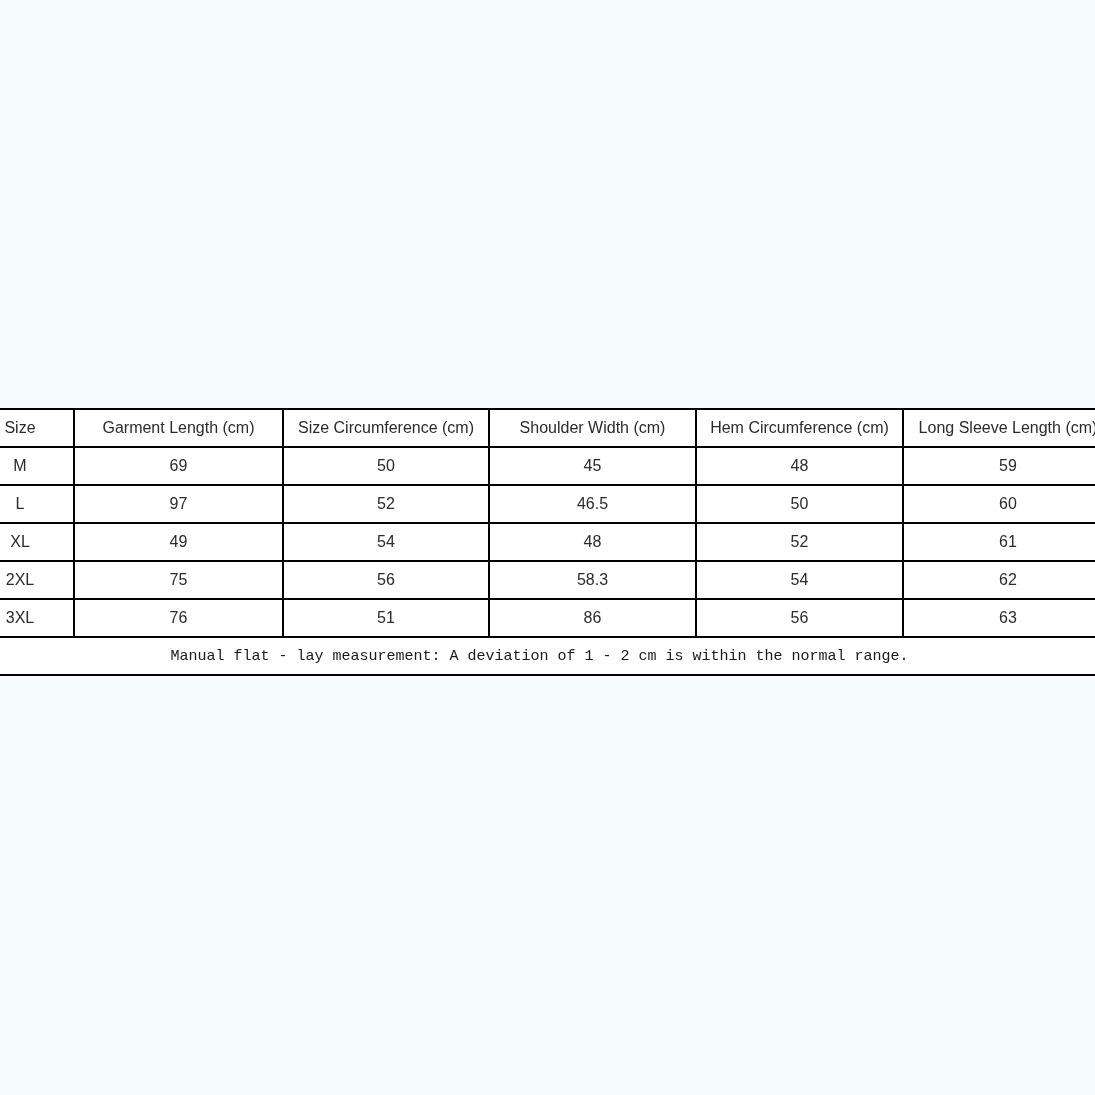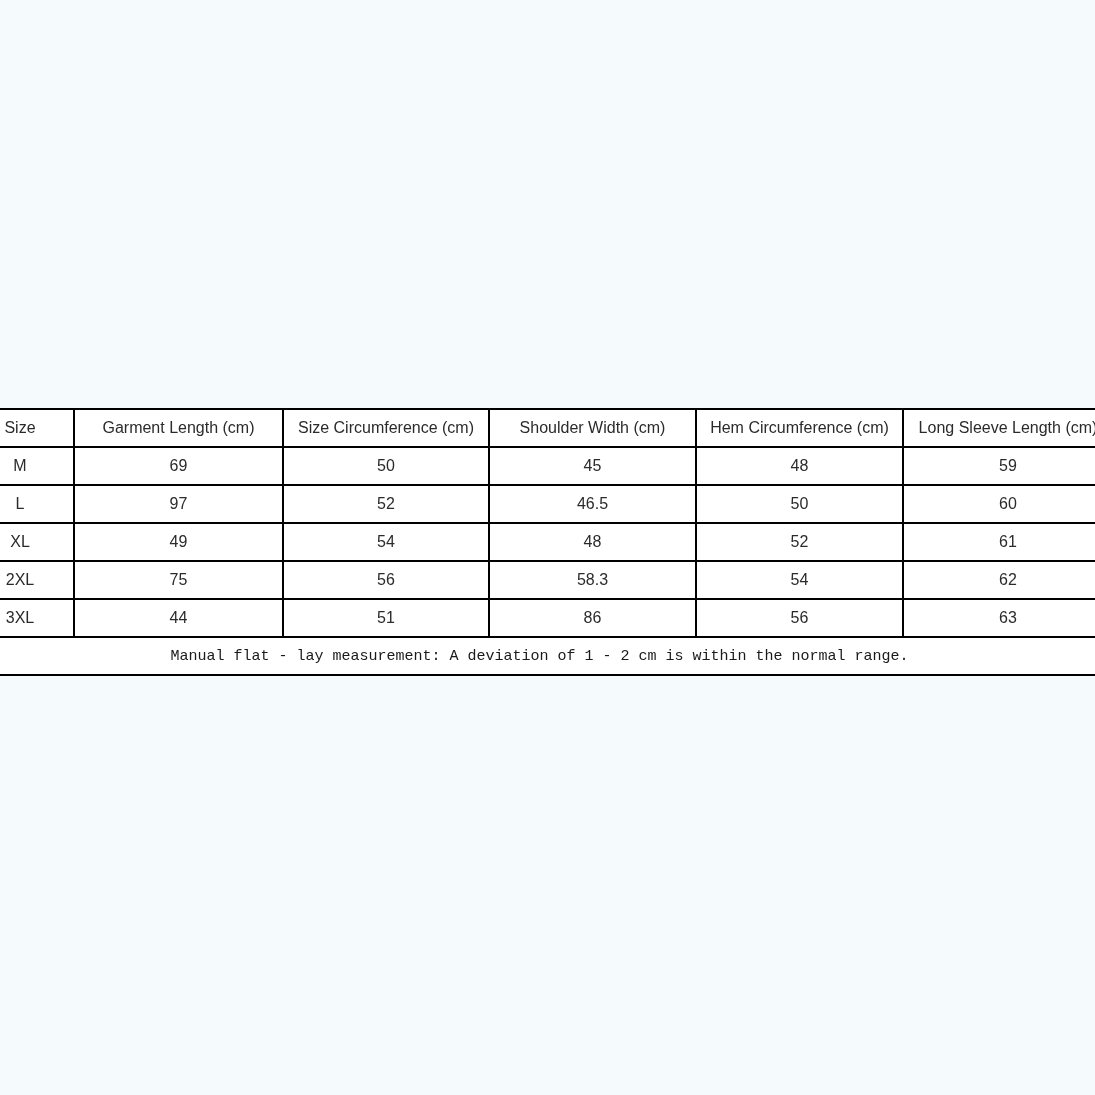--- a/index.html
+++ b/index.html
@@ -96,21 +96,21 @@
       <tr>
         <td>2XL</td>
         <td>75</td>
         <td>56</td>
         <td>58.3</td>
         <td>54</td>
         <td>62</td>
       </tr>
       <tr>
         <td>3XL</td>
-        <td>44</td>
+        <td>76</td>
         <td>51</td>
         <td>86</td>
         <td>56</td>
         <td>63</td>
       </tr>
       <tr>
         <td class="note-cell" colspan="6">Manual flat - lay measurement: A deviation of 1 - 2 cm is within the normal range.</td>
       </tr>
     </tbody>
   </table>

